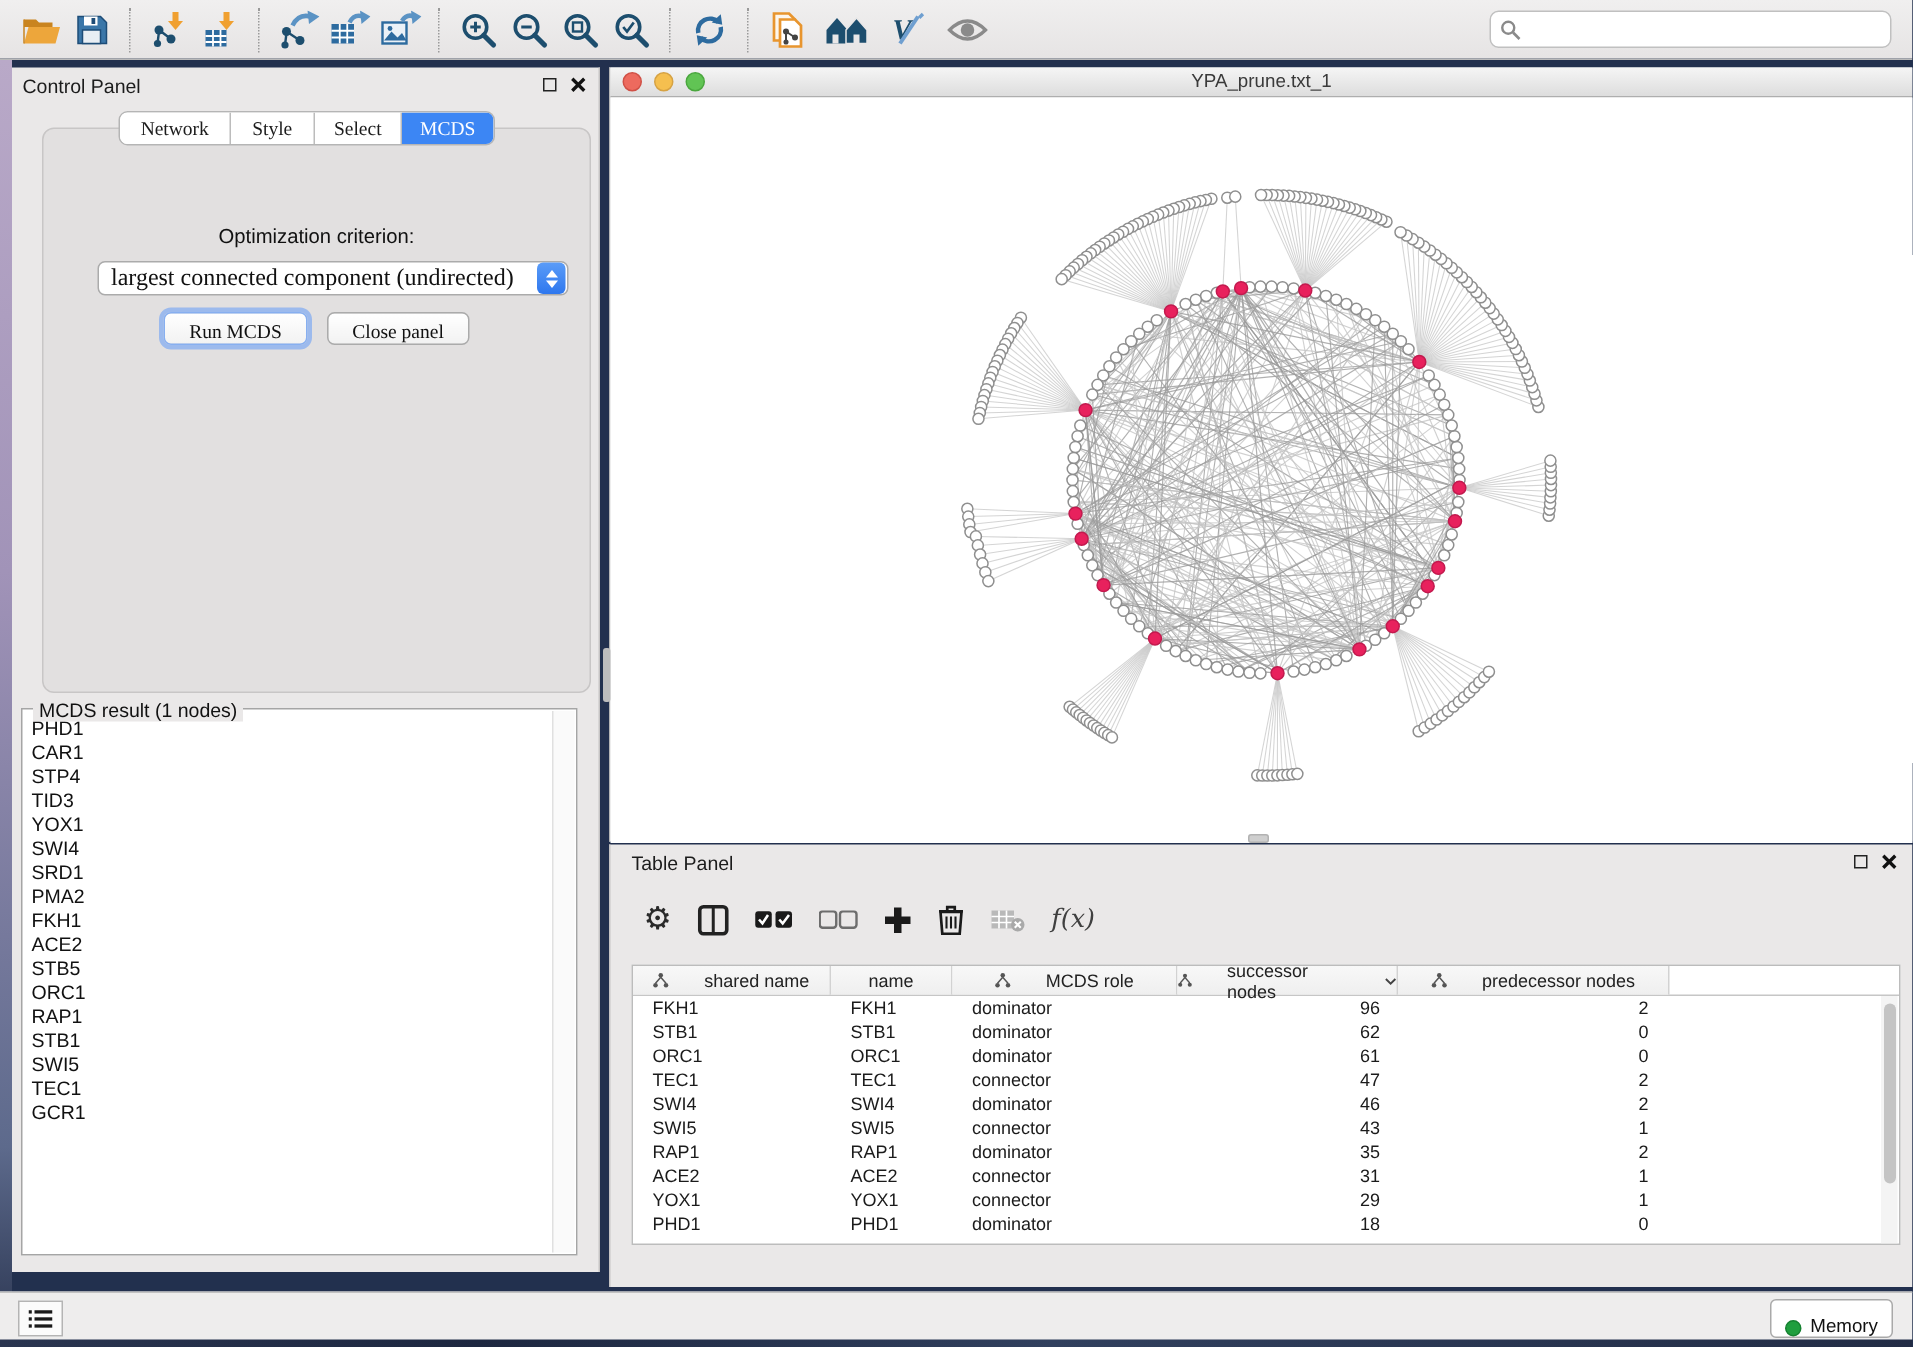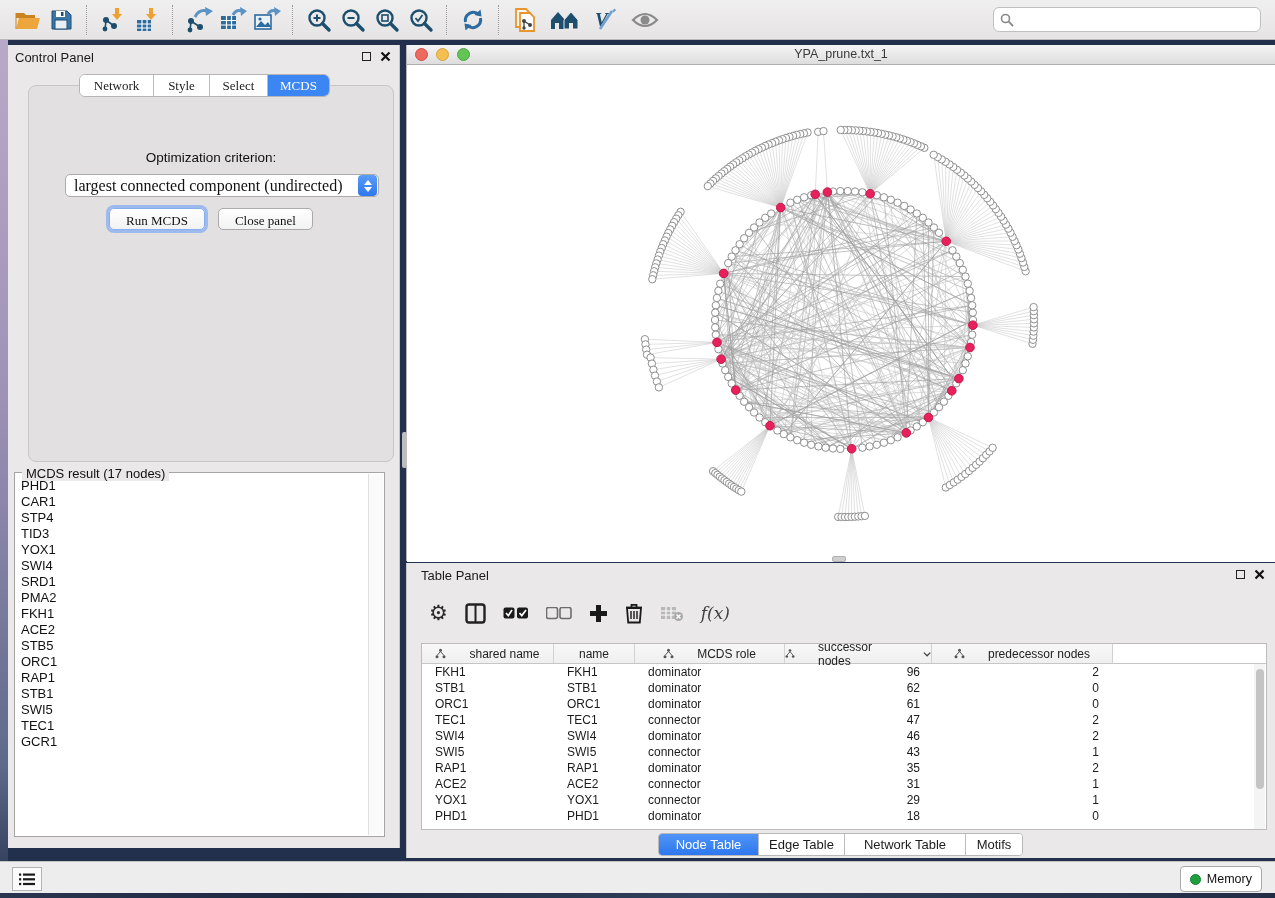--- a/index.html
+++ b/index.html
@@ -101,21 +101,21 @@
   .tp-tab{height:21px;line-height:21px;font-size:13px;color:#1c1c1c;text-align:center;
     border-right:1px solid #bcbcbc;background:#fff;}
   .tp-tab:last-child{border-right:none;}
   .tp-tab.active{background:linear-gradient(#4f94f7,#2e78ee);color:#fff;}
   
   .status-bar{position:absolute;left:0;top:861px;width:1275px;height:32px;background:#eeeded;
     border-top:1px solid #c2c2c2;box-sizing:border-box;}
   .list-btn{position:absolute;left:12px;top:5px;width:28px;height:22px;background:#fbfbfb;
     border:1px solid #b4b4b4;display:flex;align-items:center;justify-content:center;}
   .memory-btn{position:absolute;right:13px;top:4px;height:24px;padding:0 9px;background:#fff;
-    border:1px solid #a9a9a9;border-radius:4px;display:flex;align-items:center;gap:6px;
+    border:1px solid #a9a9a9;border-radius:4px;display:flex;align-items:flex-end;gap:6px;
     font-size:12.5px;color:#111;}
   .mem-dot{width:11px;height:11px;border-radius:50%;background:#1f9e3e;border:1px solid #158130;box-sizing:border-box;}
 </style>
 </head>
 <body>
 
 <div class="screen">
 
   <div class="main-toolbar">
     <div class="tb-icon">
@@ -290,21 +290,21 @@
             <span class="tri-dn"></span>
           </span>
       </div>
       <div class="btn-row">
         <button class="mac-btn focused">Run MCDS</button>
         <button class="mac-btn">Close panel</button>
       </div>
     </div>
     <div class="result-group">
       <div class="result-border"></div>
-      <span class="result-title">MCDS result (17 nodes)</span>
+      <span class="result-title">MCDS result (1 nodes)</span>
       <div class="result-list" id="mcds-result-list">
           <div class="result-item">PHD1</div>
           <div class="result-item">CAR1</div>
           <div class="result-item">STP4</div>
           <div class="result-item">TID3</div>
           <div class="result-item">YOX1</div>
           <div class="result-item">SWI4</div>
           <div class="result-item">SRD1</div>
           <div class="result-item">PMA2</div>
           <div class="result-item">FKH1</div>
@@ -1295,26 +1295,20 @@
             <div class="td c1">PHD1</div>
             <div class="td c2">dominator</div>
             <div class="td c3">18</div>
             <div class="td c4">0</div>
           </div>
         </div>
       <div class="table-vscroll">
           <div class="thumb"></div>
         </div>
     </div>
-    <div class="tp-tabs">
-      <div class="tp-tab active" style="width:99px">Node Table</div>
-      <div class="tp-tab" style="width:85px">Edge Table</div>
-      <div class="tp-tab" style="width:120px">Network Table</div>
-      <div class="tp-tab" style="width:56px">Motifs</div>
-    </div>
   </div>
 
   <div class="status-bar">
     <div class="list-btn">
       <svg width="16" height="13" viewBox="0 0 16 13">
           <rect x="0" y="0.5" width="2.2" height="2.2" fill="#1a1a1a"></rect>
           <rect x="0" y="5.2" width="2.2" height="2.2" fill="#1a1a1a"></rect>
           <rect x="0" y="9.9" width="2.2" height="2.2" fill="#1a1a1a"></rect>
           <rect x="4" y="0.5" width="12" height="2.2" fill="#1a1a1a"></rect>
           <rect x="4" y="5.2" width="12" height="2.2" fill="#1a1a1a"></rect>

